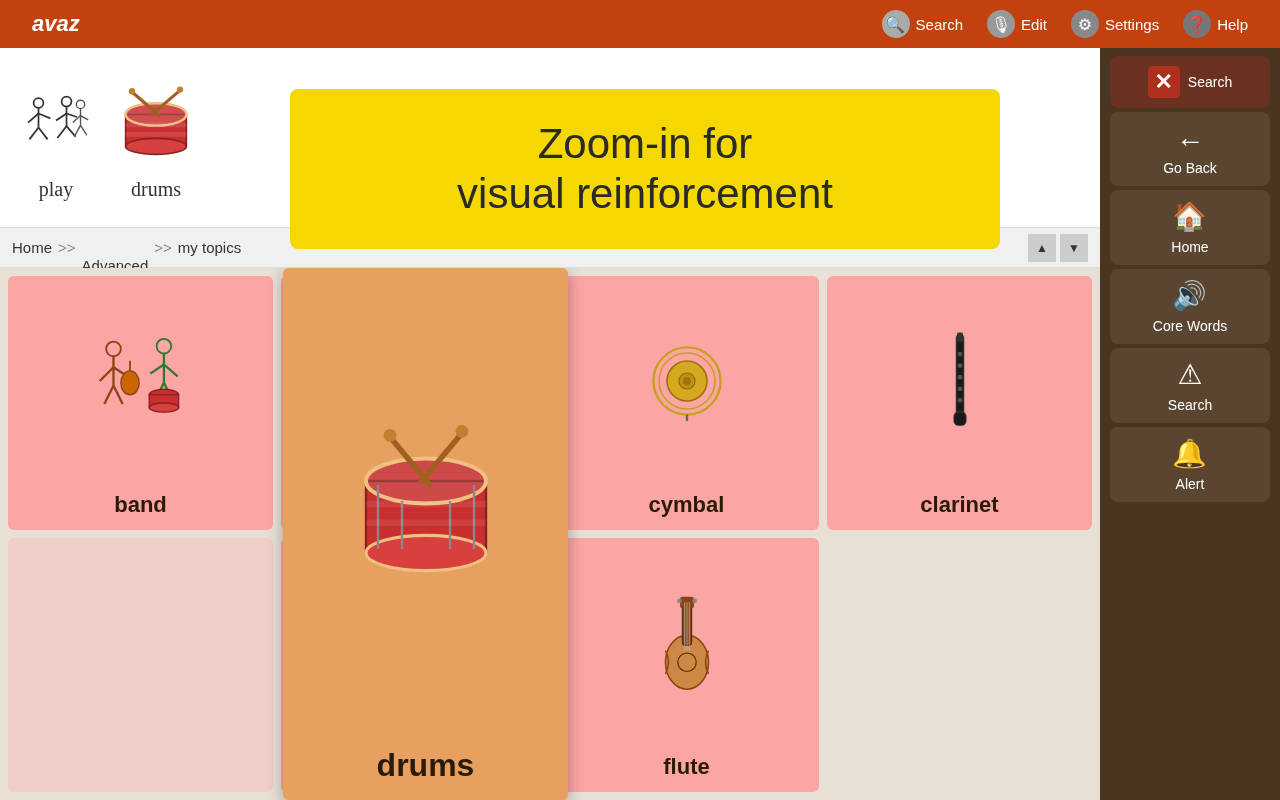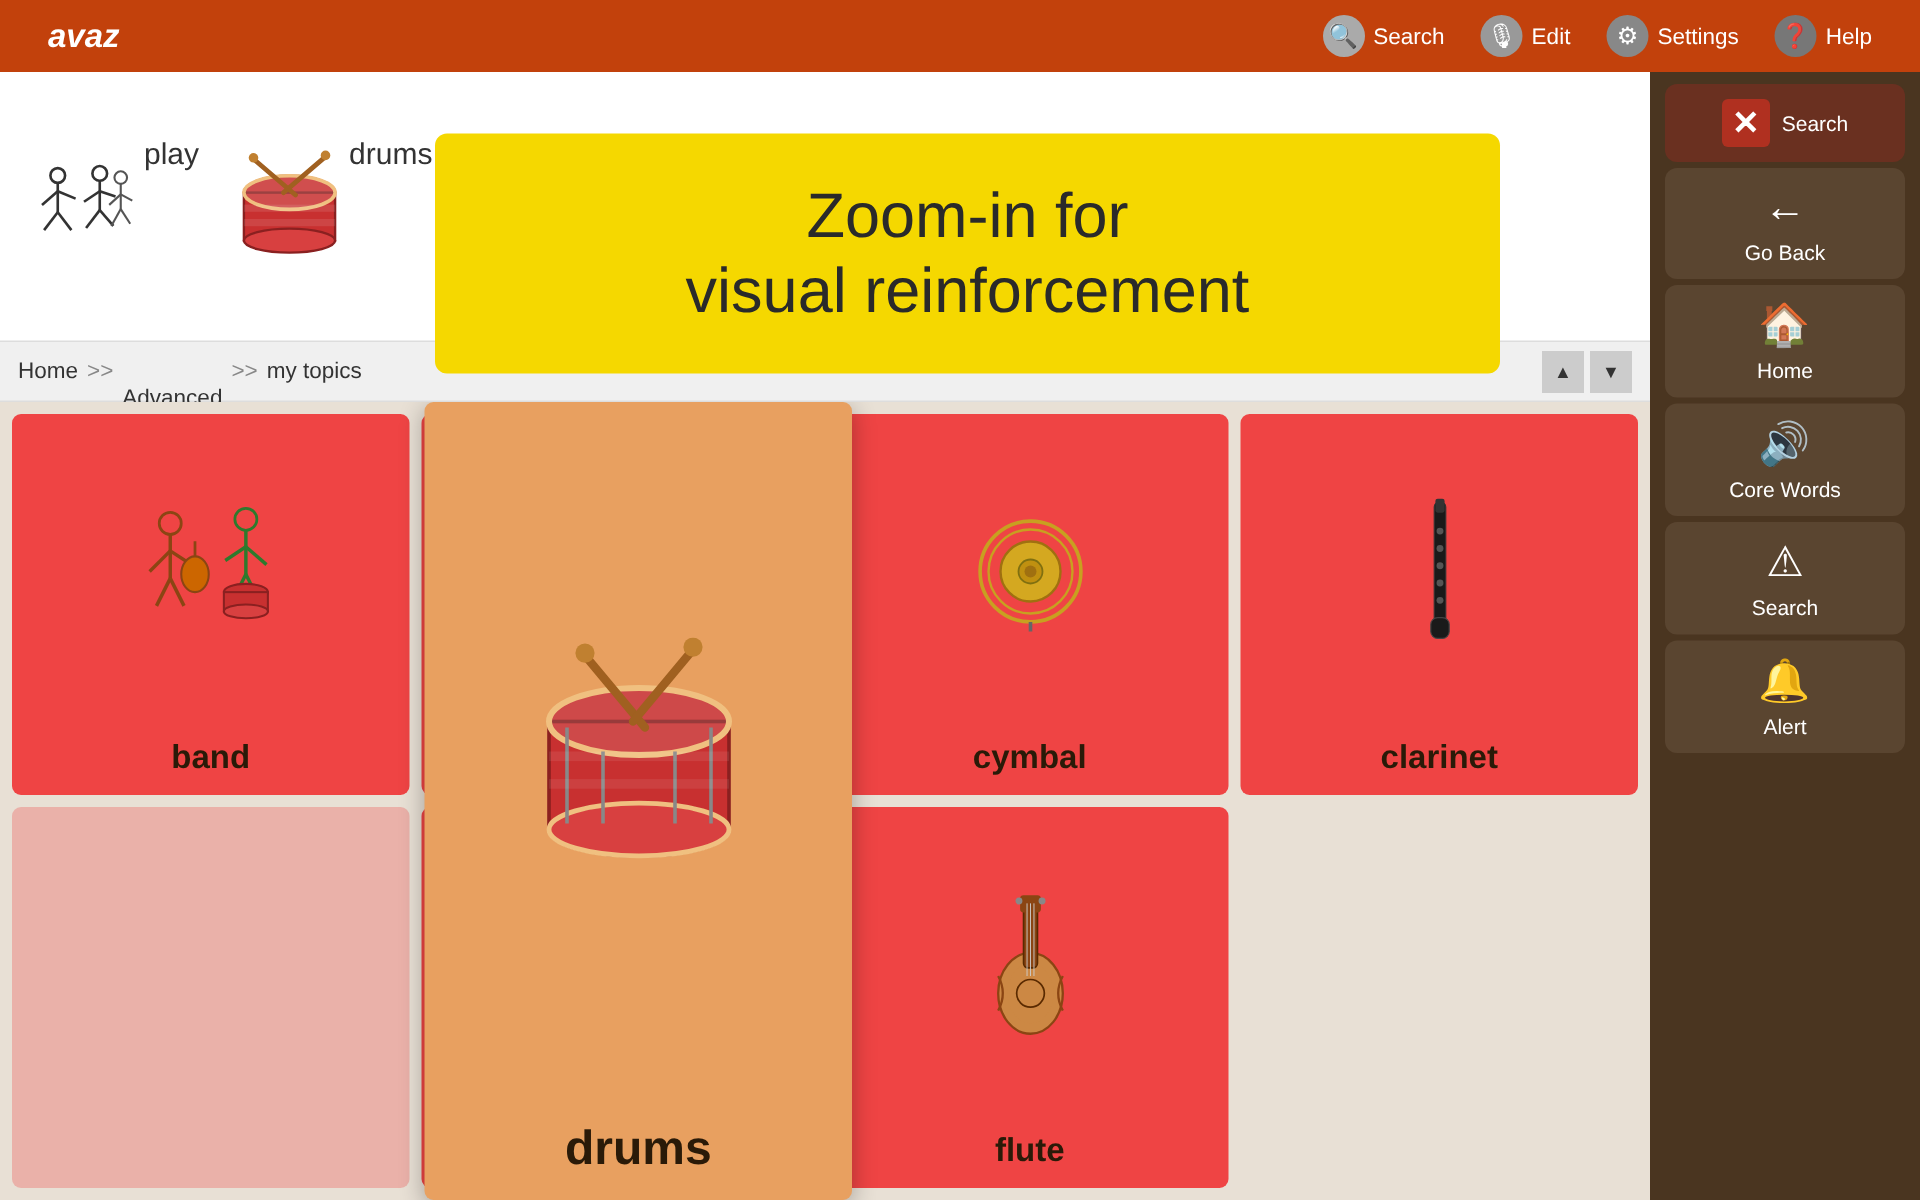--- a/index.html
+++ b/index.html
@@ -66,22 +66,24 @@
       height: 180px;
       background: #fff;
       border-bottom: 1px solid #ddd;
       display: flex;
       align-items: center;
       padding: 10px 16px;
       position: relative;
     }
     .phrase-word {
       display: flex;
-      flex-direction: row;
+      flex-direction: column;
+      align-items: center;
       margin-right: 20px;
+      font-family: Liberation Serif, serif;
     }
     .phrase-icon-box {
       width: 80px;
       height: 100px;
       display: flex;
       align-items: center;
       justify-content: center;
     }
     .phrase-label {
       font-size: 20px;
@@ -147,21 +149,21 @@
       overflow: hidden;
     }
     .grid-container {
       display: grid;
       grid-template-columns: repeat(4, 1fr);
       grid-template-rows: repeat(2, 1fr);
       gap: 8px;
       height: 100%;
     }
     .grid-cell {
-      background: #ef4444;
+      background: #fca5a5;
       border-radius: 6px;
       display: flex;
       flex-direction: column;
       align-items: center;
       justify-content: flex-end;
       padding-bottom: 12px;
       cursor: pointer;
       position: relative;
       overflow: hidden;
     }

